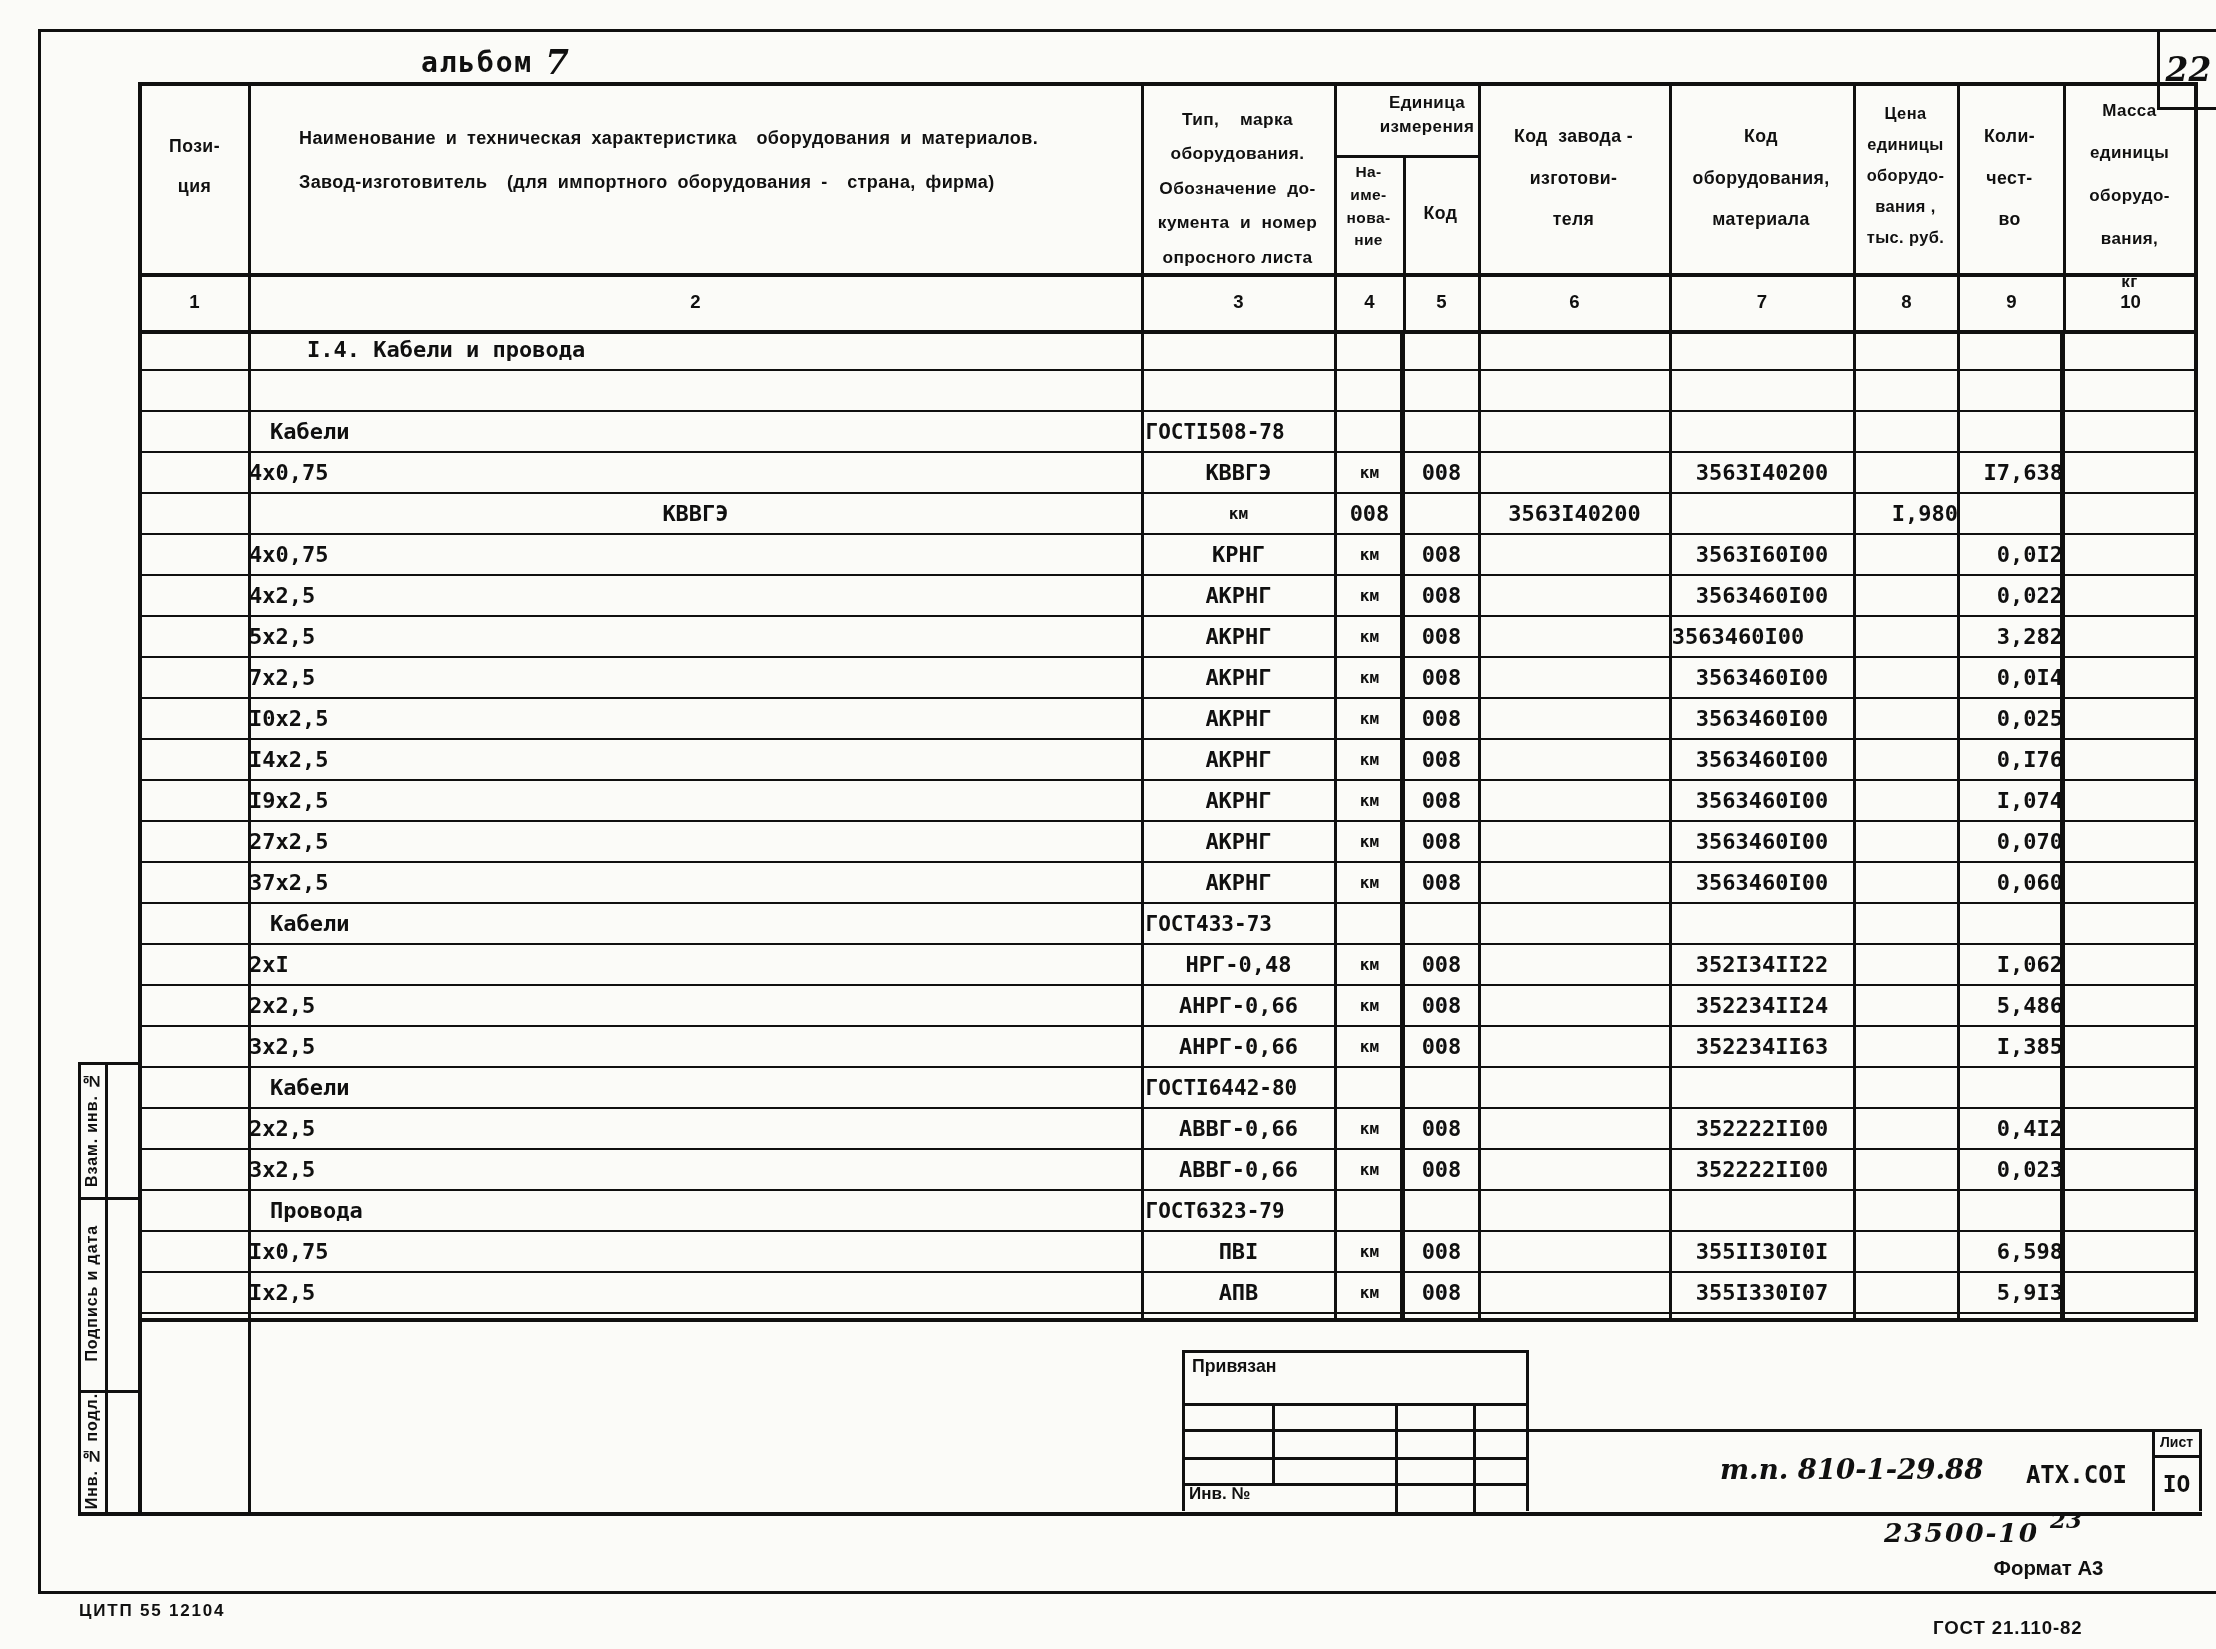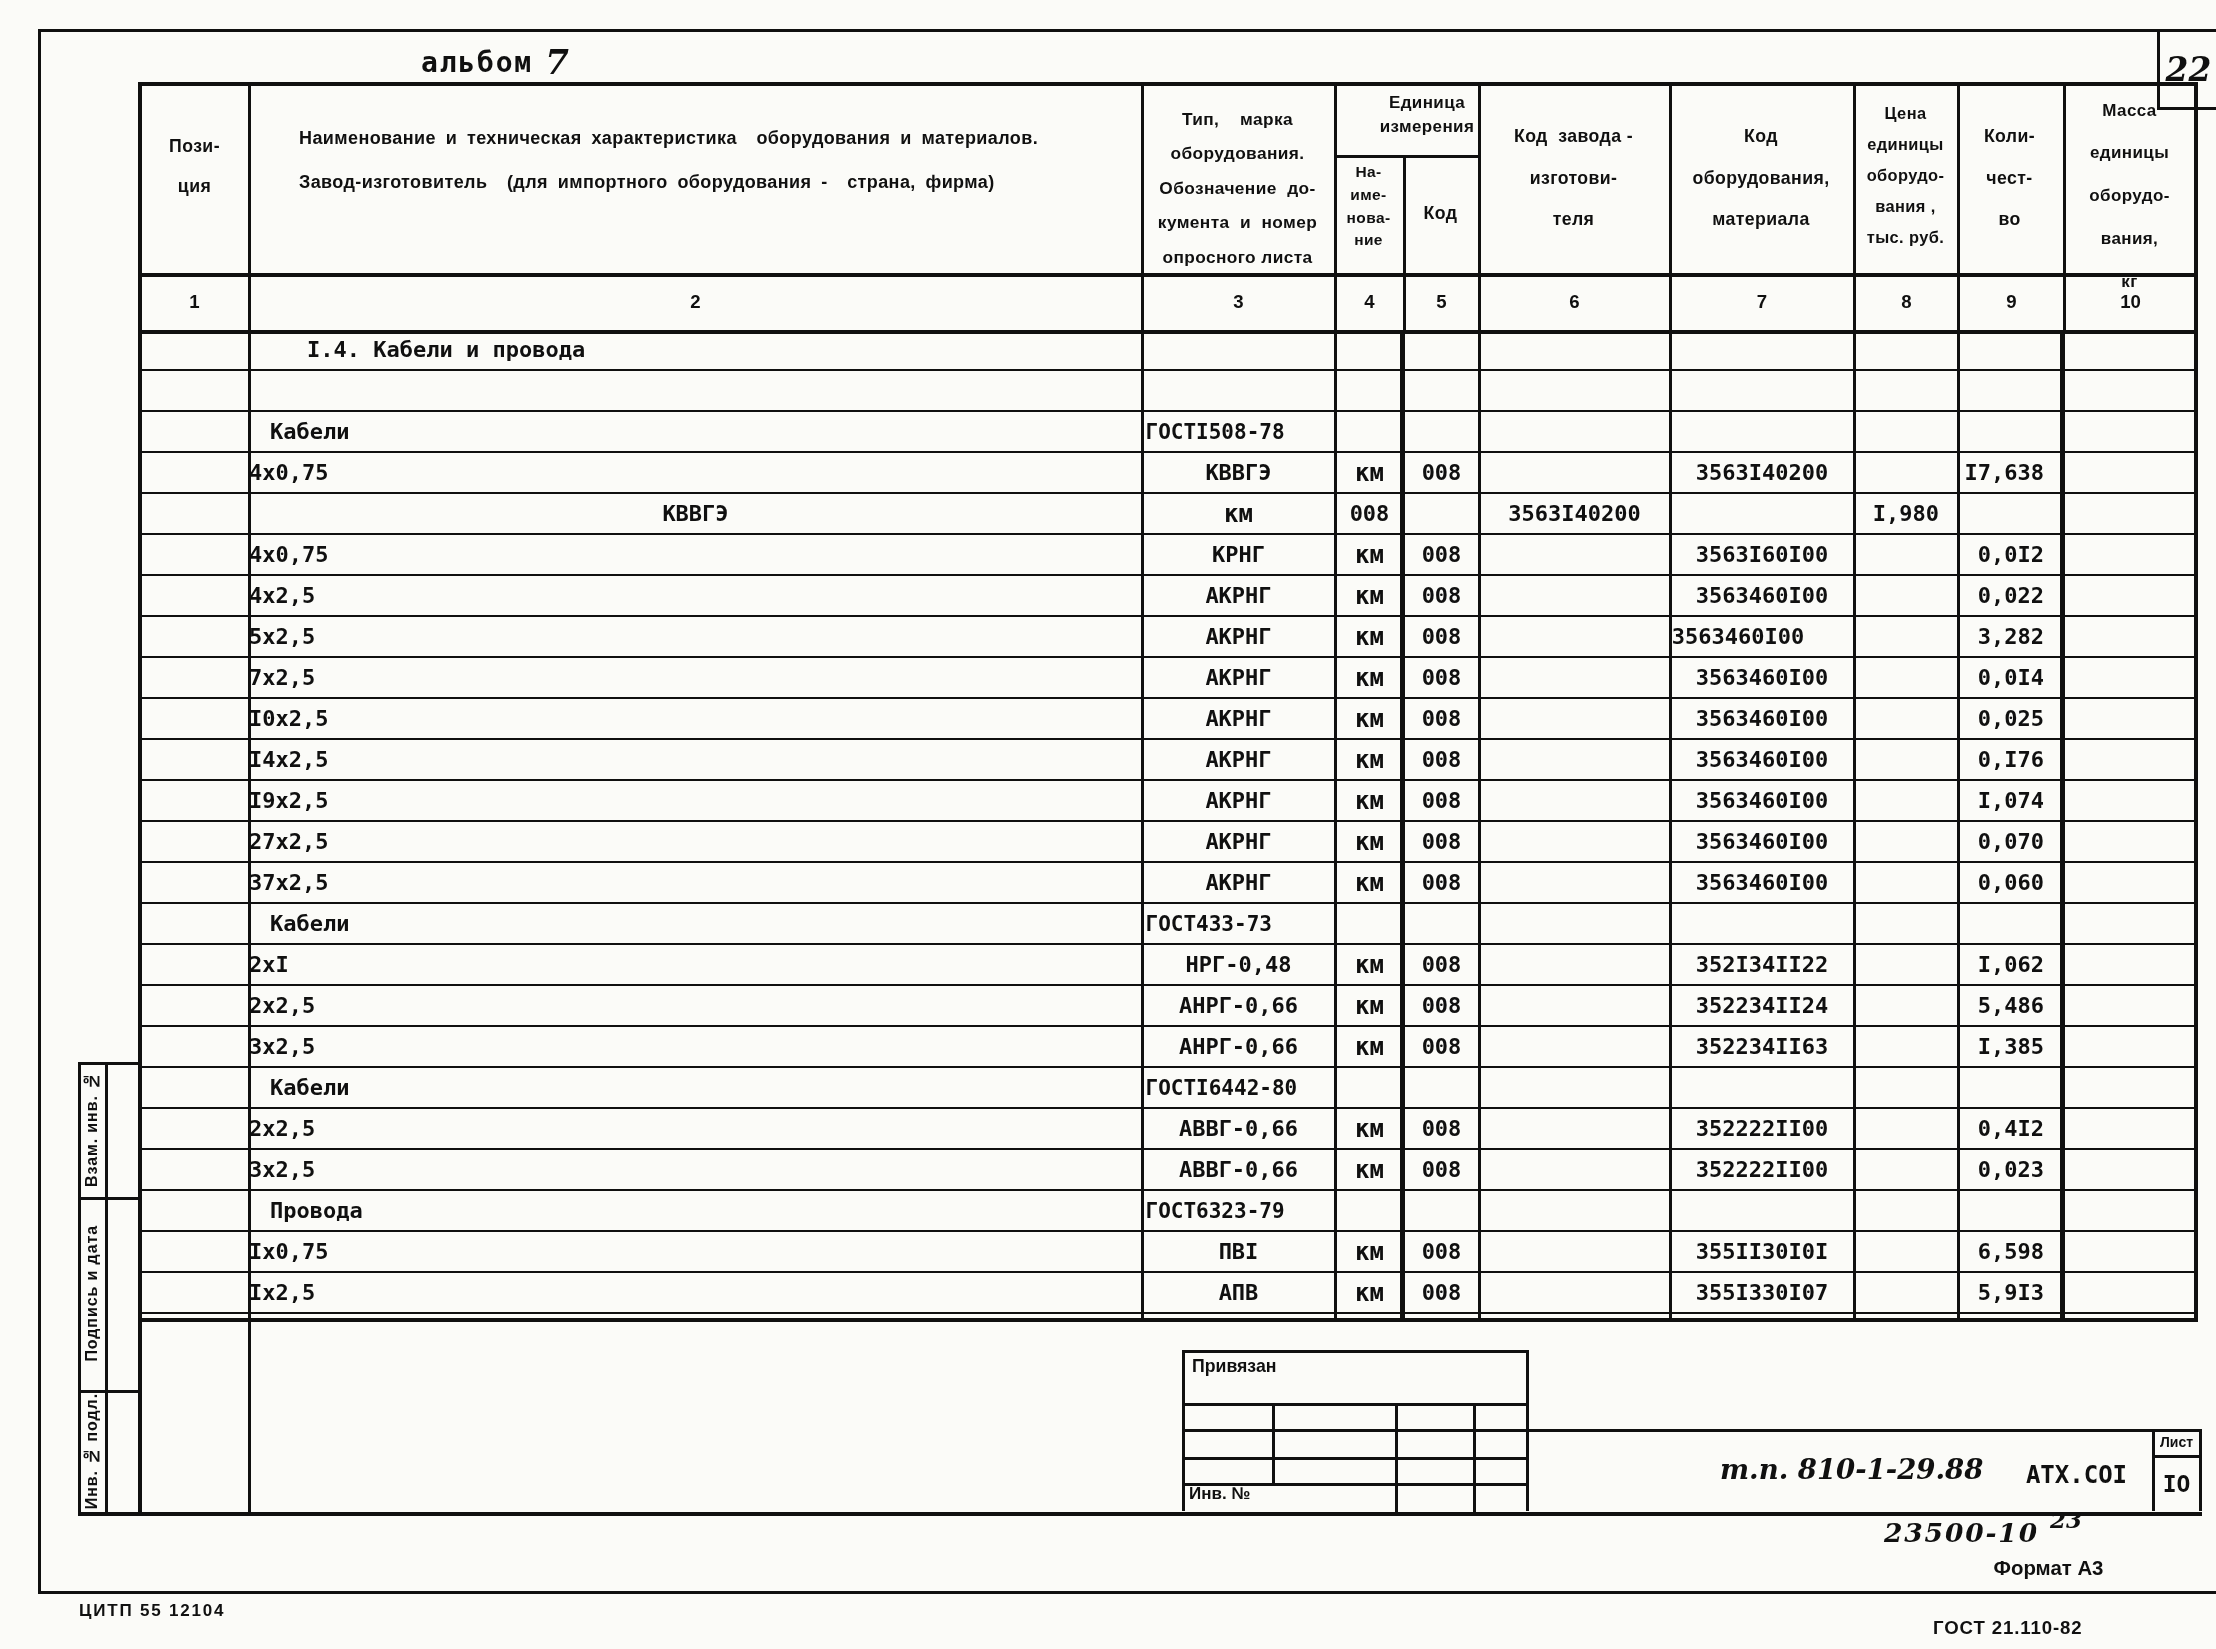--- a/index.html
+++ b/index.html
@@ -50,22 +50,22 @@
 
   
   #tbody{ position:absolute; left:140px; top:330px; width:2057px; }
   .trow{ height:41px; border-bottom:2.7px solid var(--ink); }
   .dc{ display:flex; align-items:center; justify-content:center; overflow:hidden;
        font-size:22px; font-weight:bold; font-family:"DejaVu Sans Mono","Liberation Mono",monospace; }
   .t-section{ justify-content:flex-start; padding-left:58px; }
   .t-group  { justify-content:flex-start; padding-left:21px; }
   .t-size   { justify-content:flex-start; }
   .t-gost   { justify-content:flex-start; padding-left:3.5px; font-size:21px; }
-  .unit     { font-size:24px; }
-  .qty      { justify-content:flex-end; padding-right:20px; }
+  .unit     { font-size:16px; }
+  .qty      { justify-content:flex-end; padding-right:1px; }
   .code-left{ justify-content:flex-start; padding-left:1.8px; }
 
   
   .sbox{ position:absolute; left:78px; width:27.5px; display:flex; align-items:center; justify-content:center; }
   .sbox span{ writing-mode:vertical-rl; transform:rotate(180deg); white-space:nowrap;
               font-family:"Liberation Sans","DejaVu Sans",sans-serif; font-weight:bold;
               font-size:16px; letter-spacing:0.9px; }
 
   
   .txt{ position:absolute; white-space:nowrap; }

